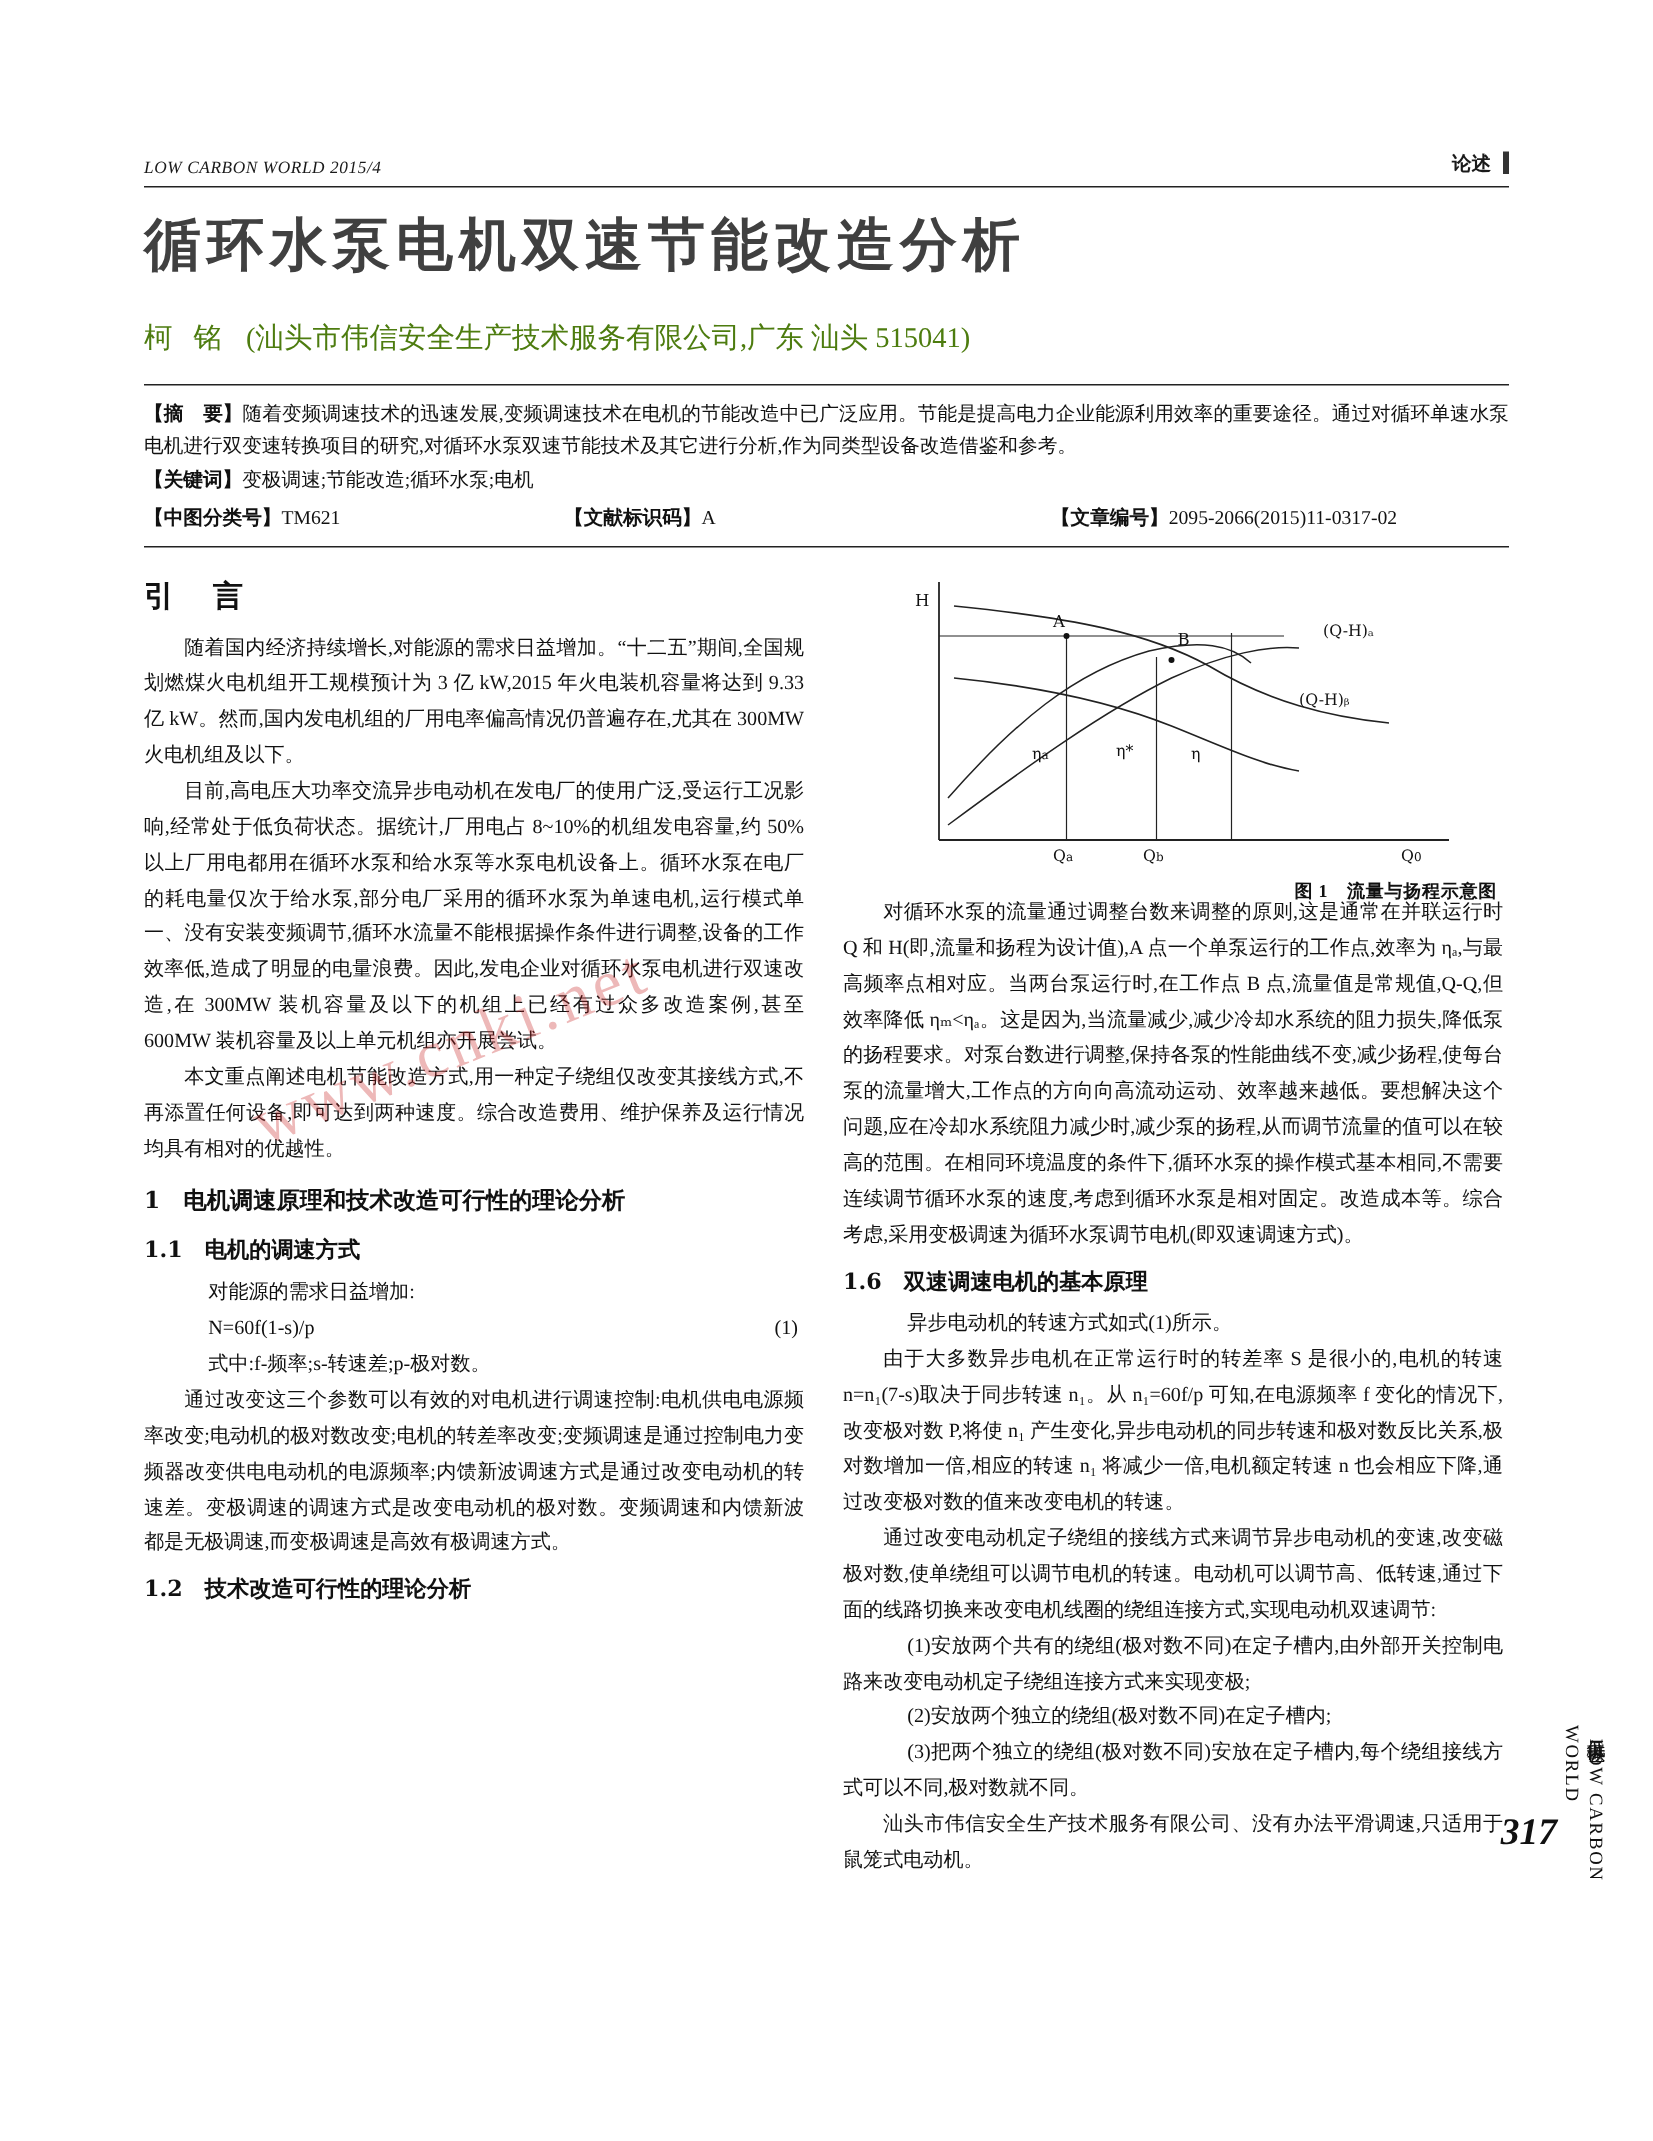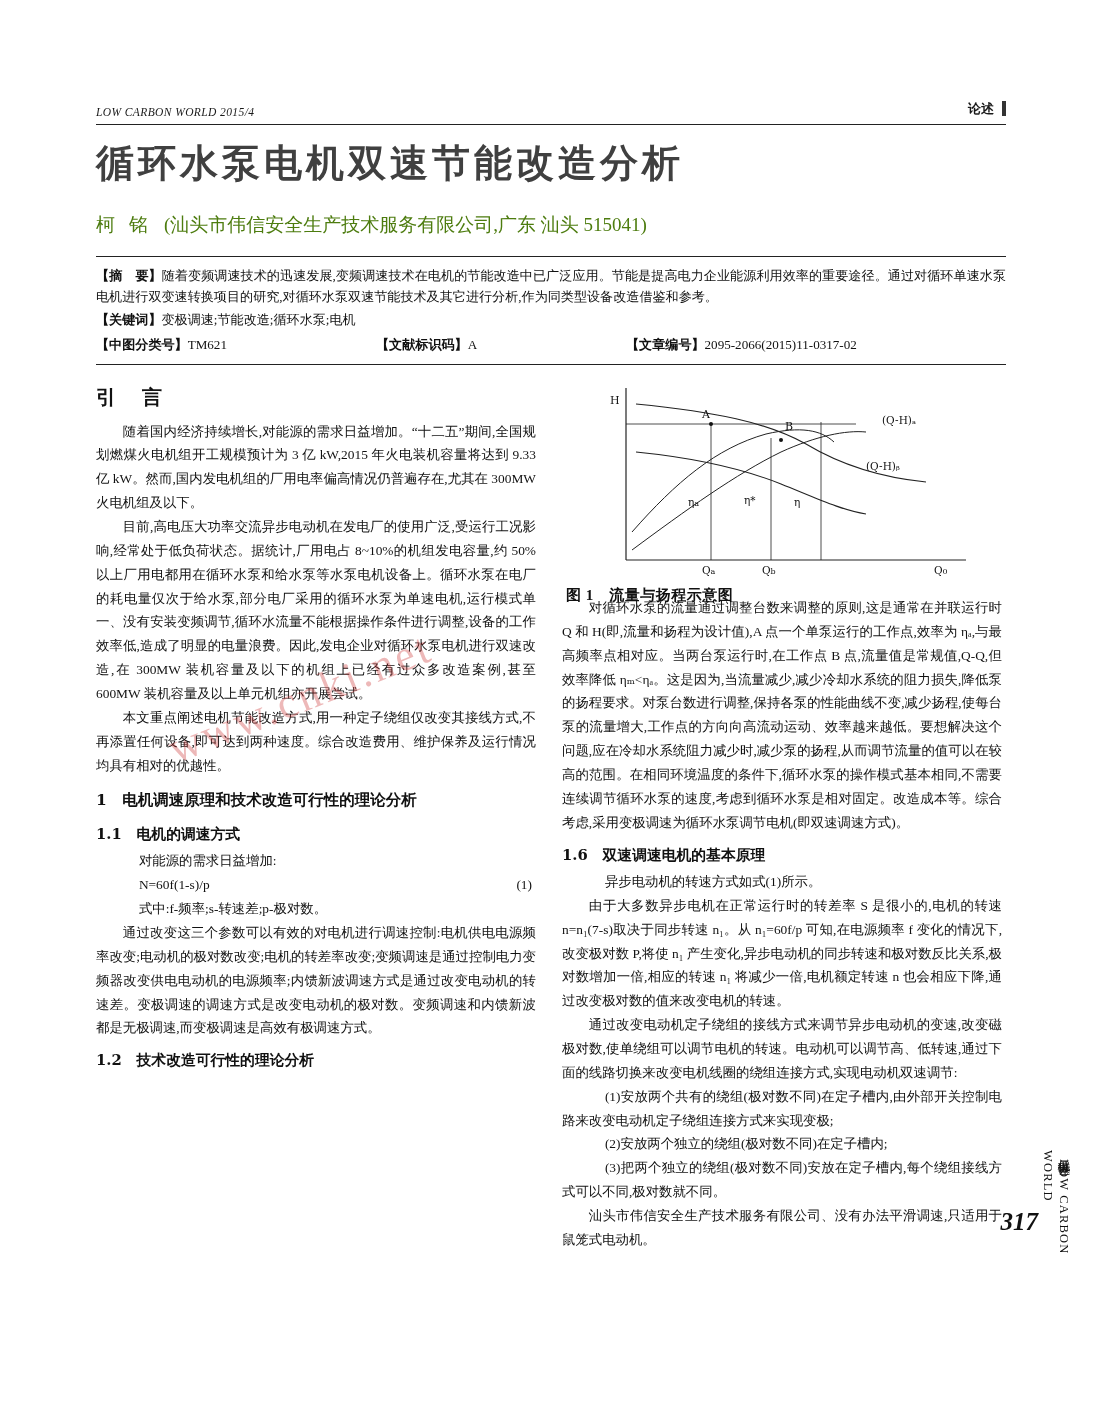--- a/index.html
+++ b/index.html
@@ -103,21 +103,21 @@
     margin-top: 2px;
   }
   .clsrow {
     font-size: 13.1px;
     line-height: 1.7;
     margin-top: 2px;
     display: flex;
   }
   .clsrow .seg1 { width: 280px; }
   .clsrow .seg2 { width: 250px; }
-  .clsrow .seg3 { flex: 1; }
+  .clsrow .seg3 { flex: 1; text-align: center; }
   
   .col {
     position: absolute;
     top: 376px;
     width: 440px;
     font-size: 13.4px;
     line-height: 1.78;
     text-align: justify;
     color: #111;
   }
@@ -165,22 +165,22 @@
     left: 566px;
     top: 382px;
     width: 432px;
   }
   .figbox {
     width: 430px;
     height: 200px;
     position: relative;
   }
   .figcap {
-    text-align: left;
-    font-size: 15px;
+    text-align: right;
+    font-size: 12px;
     margin-top: 4px;
     font-weight: bold;
     letter-spacing: 0.5px;
   }
   
   .watermark {
     position: absolute;
     left: 150px;
     top: 620px;
     width: 560px;

